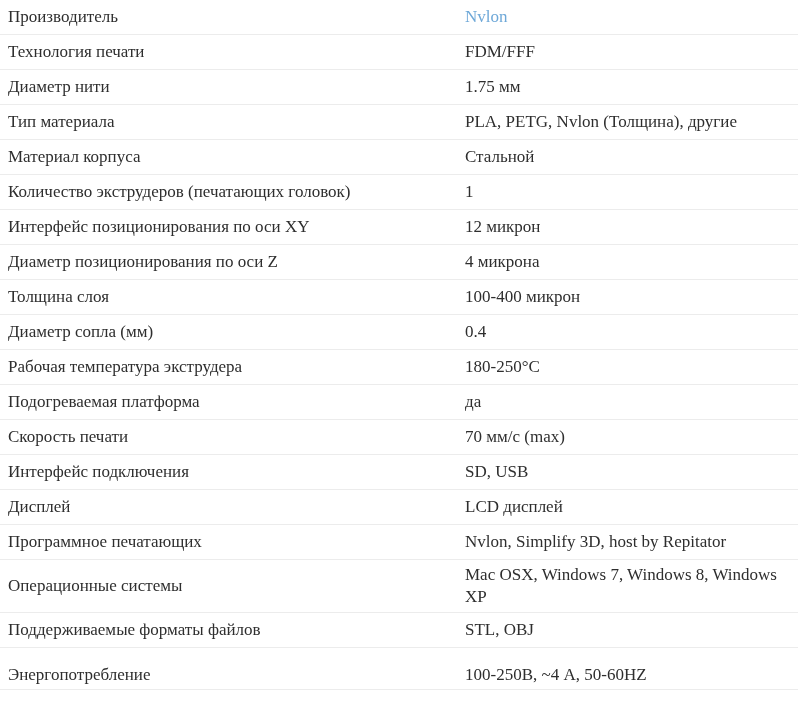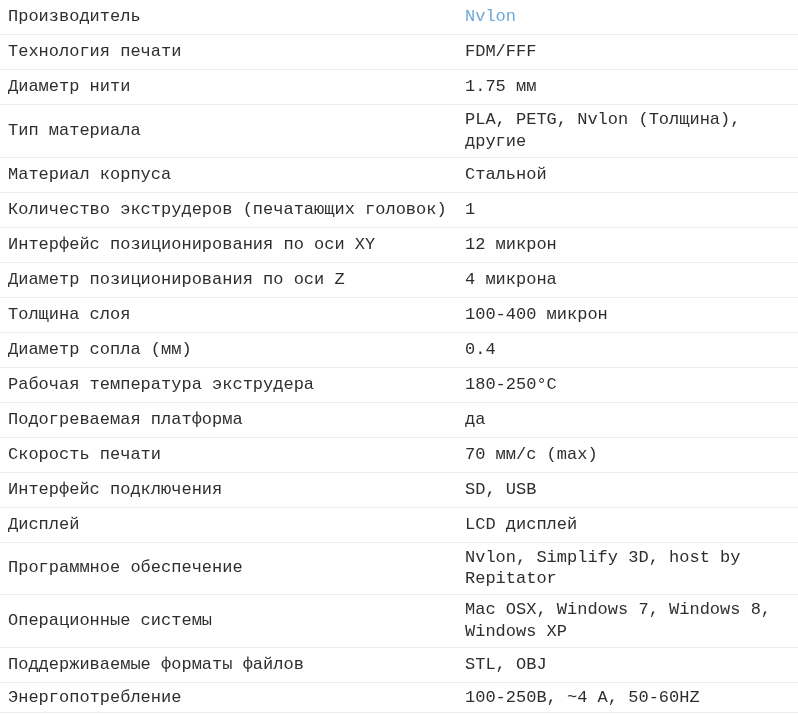--- a/index.html
+++ b/index.html
@@ -10,31 +10,31 @@
   body {
     width: 798px;
     height: 714px;
     overflow: hidden;
     font-family: "Liberation Serif", "DejaVu Serif", serif;
     font-size: 17px;
     color: #2e2e2e;
   }
   .spec-table {
     width: 798px;
-    font-family: Liberation Mono, monospace;
   }
   .spec-row {
     display: flex;
     align-items: center;
     min-height: 35px;
     border-bottom: 1px solid #ececec;
     box-sizing: border-box;
   }
   .spec-row:last-child {
     min-height: 26px;
+    margin-top: 12px;
   }
   .spec-label {
     flex: 0 0 457px;
     box-sizing: border-box;
     padding: 4px 10px 4px 8px;
     line-height: 1.28;
   }
   .spec-value {
     flex: 1 1 auto;
     box-sizing: border-box;
@@ -116,21 +116,21 @@
     <div class="spec-label">Интерфейс подключения</div>
     <div class="spec-value">SD, USB</div>
   </div>
 
   <div class="spec-row">
     <div class="spec-label">Дисплей</div>
     <div class="spec-value">LCD дисплей</div>
   </div>
 
   <div class="spec-row">
-    <div class="spec-label">Программное обеспечение</div>
+    <div class="spec-label">Программное печатающих</div>
     <div class="spec-value">Nvlon, Simplify 3D, host by Repitator</div>
   </div>
 
   <div class="spec-row">
     <div class="spec-label">Операционные системы</div>
     <div class="spec-value">Mac OSX, Windows 7, Windows 8, Windows XP</div>
   </div>
 
   <div class="spec-row">
     <div class="spec-label">Поддерживаемые форматы файлов</div>

